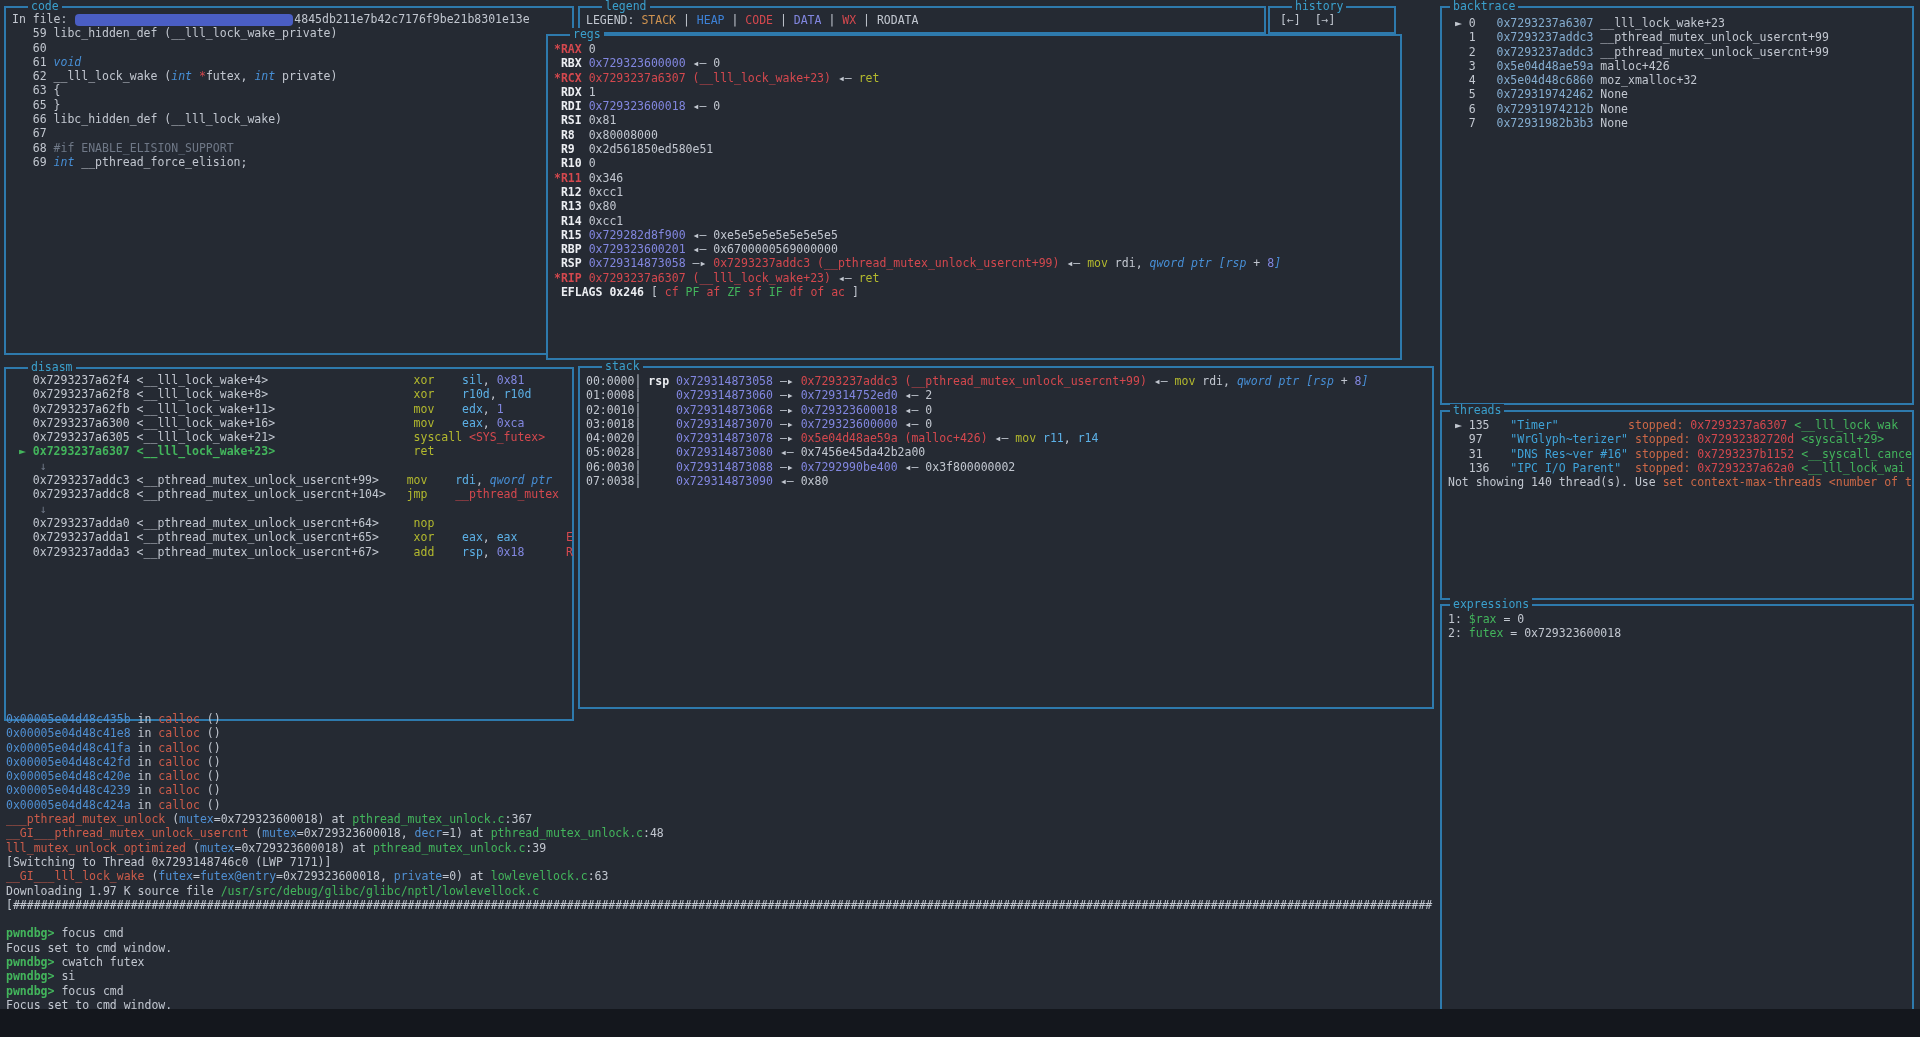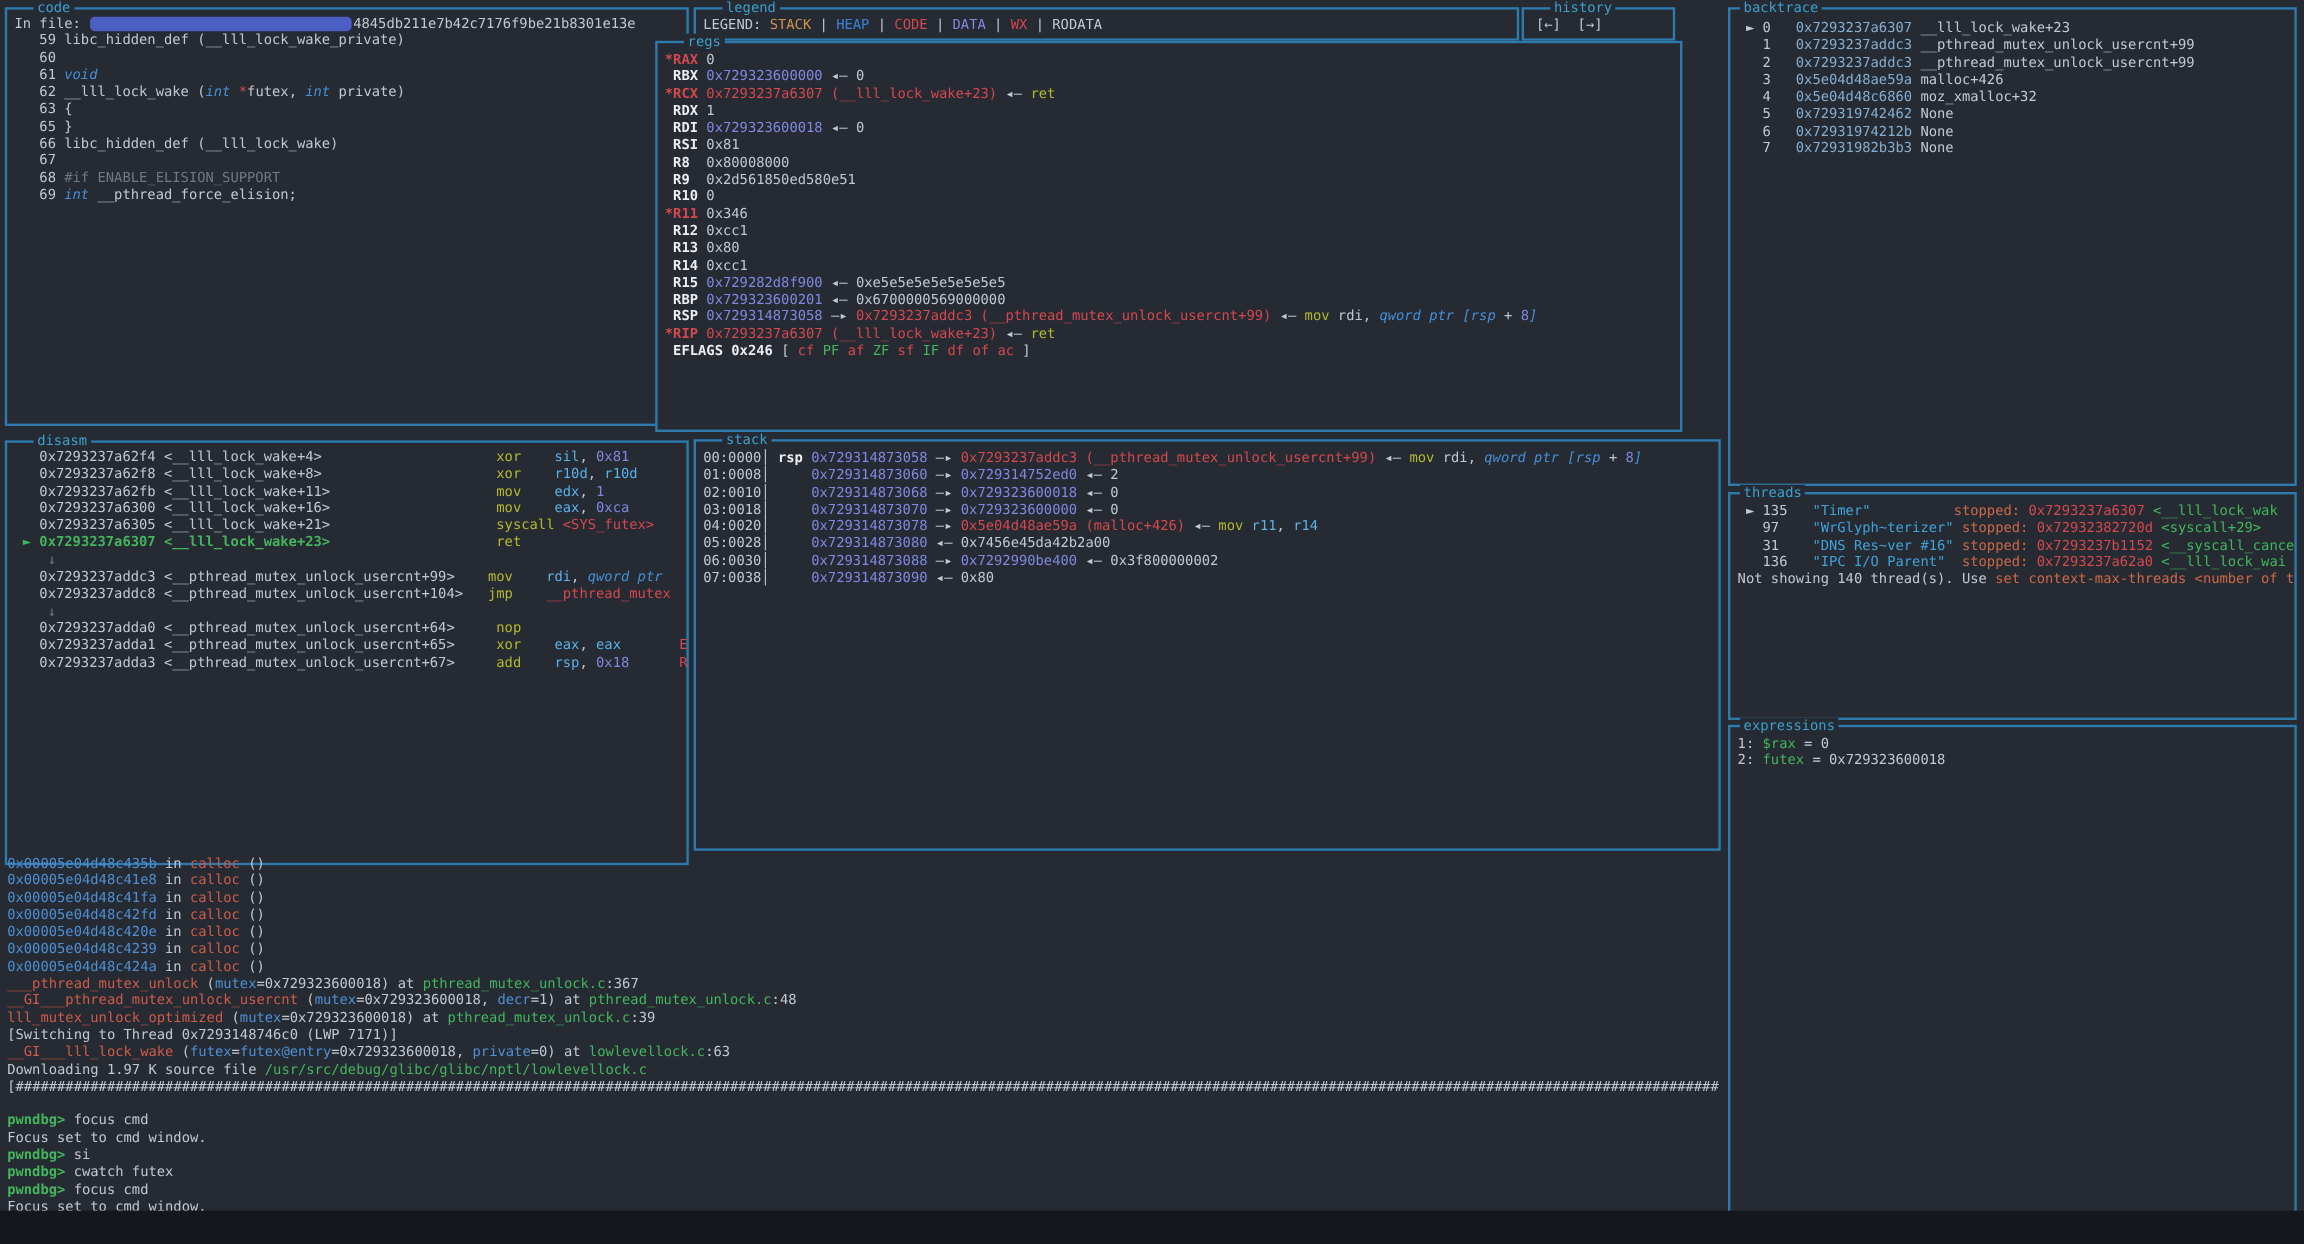--- a/index.html
+++ b/index.html
@@ -171,22 +171,22 @@
         <div class="ln"><span class="corg">___pthread_mutex_unlock</span><span class="def"> (</span><span class="cblu">mutex</span><span class="def">=0x729323600018) at </span><span class="grn">pthread_mutex_unlock.c</span><span class="def">:367</span></div>
         <div class="ln"><span class="corg">__GI___pthread_mutex_unlock_usercnt</span><span class="def"> (</span><span class="cblu">mutex</span><span class="def">=0x729323600018, </span><span class="cblu">decr</span><span class="def">=1) at </span><span class="grn">pthread_mutex_unlock.c</span><span class="def">:48</span></div>
         <div class="ln"><span class="corg">lll_mutex_unlock_optimized</span><span class="def"> (</span><span class="cblu">mutex</span><span class="def">=0x729323600018) at </span><span class="grn">pthread_mutex_unlock.c</span><span class="def">:39</span></div>
         <div class="ln"><span class="def">[Switching to Thread 0x7293148746c0 (LWP 7171)]</span></div>
         <div class="ln"><span class="corg">__GI___lll_lock_wake</span><span class="def"> (</span><span class="cblu">futex</span><span class="def">=</span><span class="cblu">futex@entry</span><span class="def">=0x729323600018, </span><span class="cblu">private</span><span class="def">=0) at </span><span class="grn">lowlevellock.c</span><span class="def">:63</span></div>
         <div class="ln"><span class="def">Downloading 1.97 K source file </span><span class="grn">/usr/src/debug/glibc/glibc/nptl/lowlevellock.c</span></div>
         <div class="ln"><span class="def">[</span><span class="def">#############################################################################################################################################################################################################</span></div>
         <div class="ln"><span class="def"> </span></div>
         <div class="ln"><span class="grn b">pwndbg&gt; </span><span class="def">focus cmd</span></div>
         <div class="ln"><span class="def">Focus set to cmd window.</span></div>
+        <div class="ln"><span class="grn b">pwndbg&gt; </span><span class="def">cwatch futex</span></div>
         <div class="ln"><span class="grn b">pwndbg&gt; </span><span class="def">si</span></div>
-        <div class="ln"><span class="grn b">pwndbg&gt; </span><span class="def">cwatch futex</span></div>
         <div class="ln"><span class="grn b">pwndbg&gt; </span><span class="def">focus cmd</span></div>
         <div class="ln"><span class="def">Focus set to cmd window.</span></div>
         <div class="ln"><span class="grn b">pwndbg&gt; </span></div>
       </div>
   </div>
 
   <div id="statusbar">
     <span class="sb-left">multi-thre Thread 0x7293148746 (cmd) In: __GI___lll_lock_wake</span>
     <span class="sb-right">L64     PC: 0x7293237a6307</span>
   </div>

